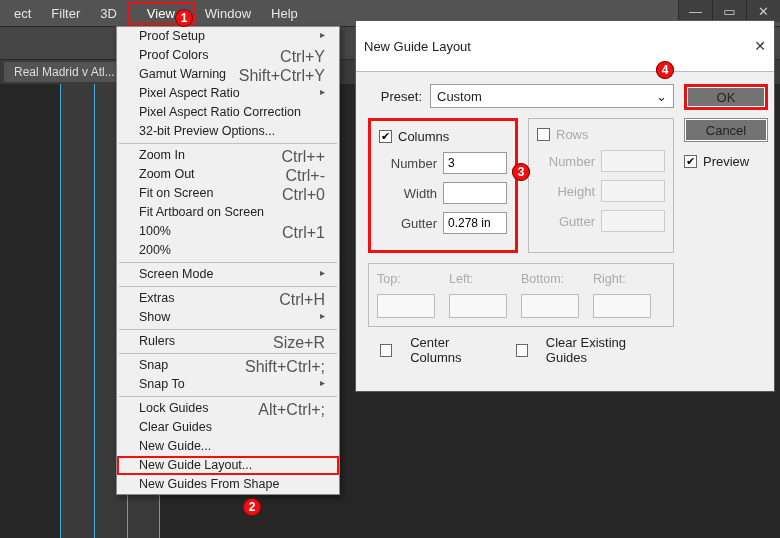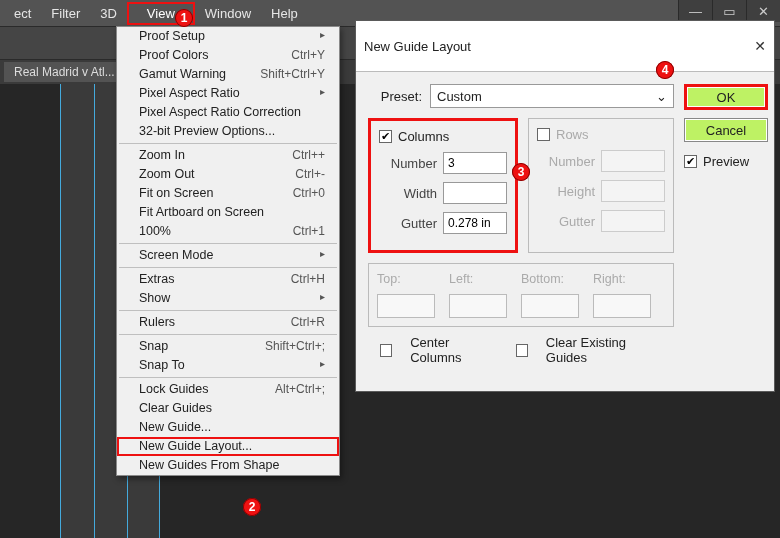--- a/index.html
+++ b/index.html
@@ -53,21 +53,21 @@
   .dropdown {
     position:absolute; left:116px; top:26px; width:224px;
     background:#f0f0f0; color:#222; border:1px solid #8a8a8a;
     box-shadow:2px 3px 6px rgba(0,0,0,.4);
     font-size:12.5px;
   }
   .dropdown .row {
     display:flex; justify-content:space-between; align-items:flex-start;
     padding:2px 14px 2px 22px; height:19px; cursor:default;
   }
-  .dropdown .row .sc { color:#555; font-size:12px; }
+  .dropdown .row .sc { color:#555; font-size:16px; }
   .dropdown .sep { height:1px; background:#bfbfbf; margin:2px 2px; }
   .dropdown .row.highlight {
     border:2px solid #e11; padding:0px 12px 0px 20px; height:19px;
   }
   .dropdown .arrow { color:#555; font-size:10px; margin-left:6px;}
 
   
   .badge {
     position:absolute; width:18px; height:18px; border-radius:50%;
     background:#e11; color:#fff; font-size:12px; font-weight:bold;
@@ -114,21 +114,21 @@
   }
   .marginbox { border:1px solid #bbb; padding:8px; margin-top:10px;}
   .marginbox .mhdr { display:flex; align-items:center; gap:6px; margin-bottom:6px;}
   .marginbox .mrow { display:flex; gap:14px; color:#aaa; font-size:12.5px;}
   .marginbox .mrow .mf { display:flex; flex-direction:column; gap:8px;}
   .marginbox .mrow .mf input {
     width:58px; height:24px; border:1px solid #bbb; background:#f8f8f8;
   }
   .bottomrow { display:flex; align-items:center; gap:18px; padding:8px 12px 14px;}
   .btn {
-    width:84px; height:24px; border:1px solid #888; background:#bef264;
+    width:84px; height:24px; border:1px solid #888; background:#737373;
     display:flex; align-items:center; justify-content:center; font-size:13px;
     box-shadow:0 0 0 1px #fff inset;
   }
   .btn.ok { border:3px solid #e11; height:26px;}
   .previewrow { display:flex; align-items:center; gap:6px; margin-top:12px;}
 </style>
 </head>
 <body>
 
 <div class="menubar" id="menubar">
@@ -188,38 +188,41 @@
       <span>Fit on Screen</span>
       <span class="sc">Ctrl+0</span>
     </div>
     <div class="row">
       <span>Fit Artboard on Screen</span>
     </div>
     <div class="row">
       <span>100%</span>
       <span class="sc">Ctrl+1</span>
     </div>
+    <div class="row">
+      <span>200%</span>
+    </div>
     <div class="sep"></div>
     <div class="row">
       <span>Screen Mode</span>
       <span class="arrow">▸</span>
     </div>
     <div class="sep"></div>
     <div class="row">
       <span>Extras</span>
       <span class="sc">Ctrl+H</span>
     </div>
     <div class="row">
       <span>Show</span>
       <span class="arrow">▸</span>
     </div>
     <div class="sep"></div>
     <div class="row">
       <span>Rulers</span>
-      <span class="sc">Ctrl+R</span>
+      <span class="sc">Size+R</span>
     </div>
     <div class="sep"></div>
     <div class="row">
       <span>Snap</span>
       <span class="sc">Shift+Ctrl+;</span>
     </div>
     <div class="row">
       <span>Snap To</span>
       <span class="arrow">▸</span>
     </div>

